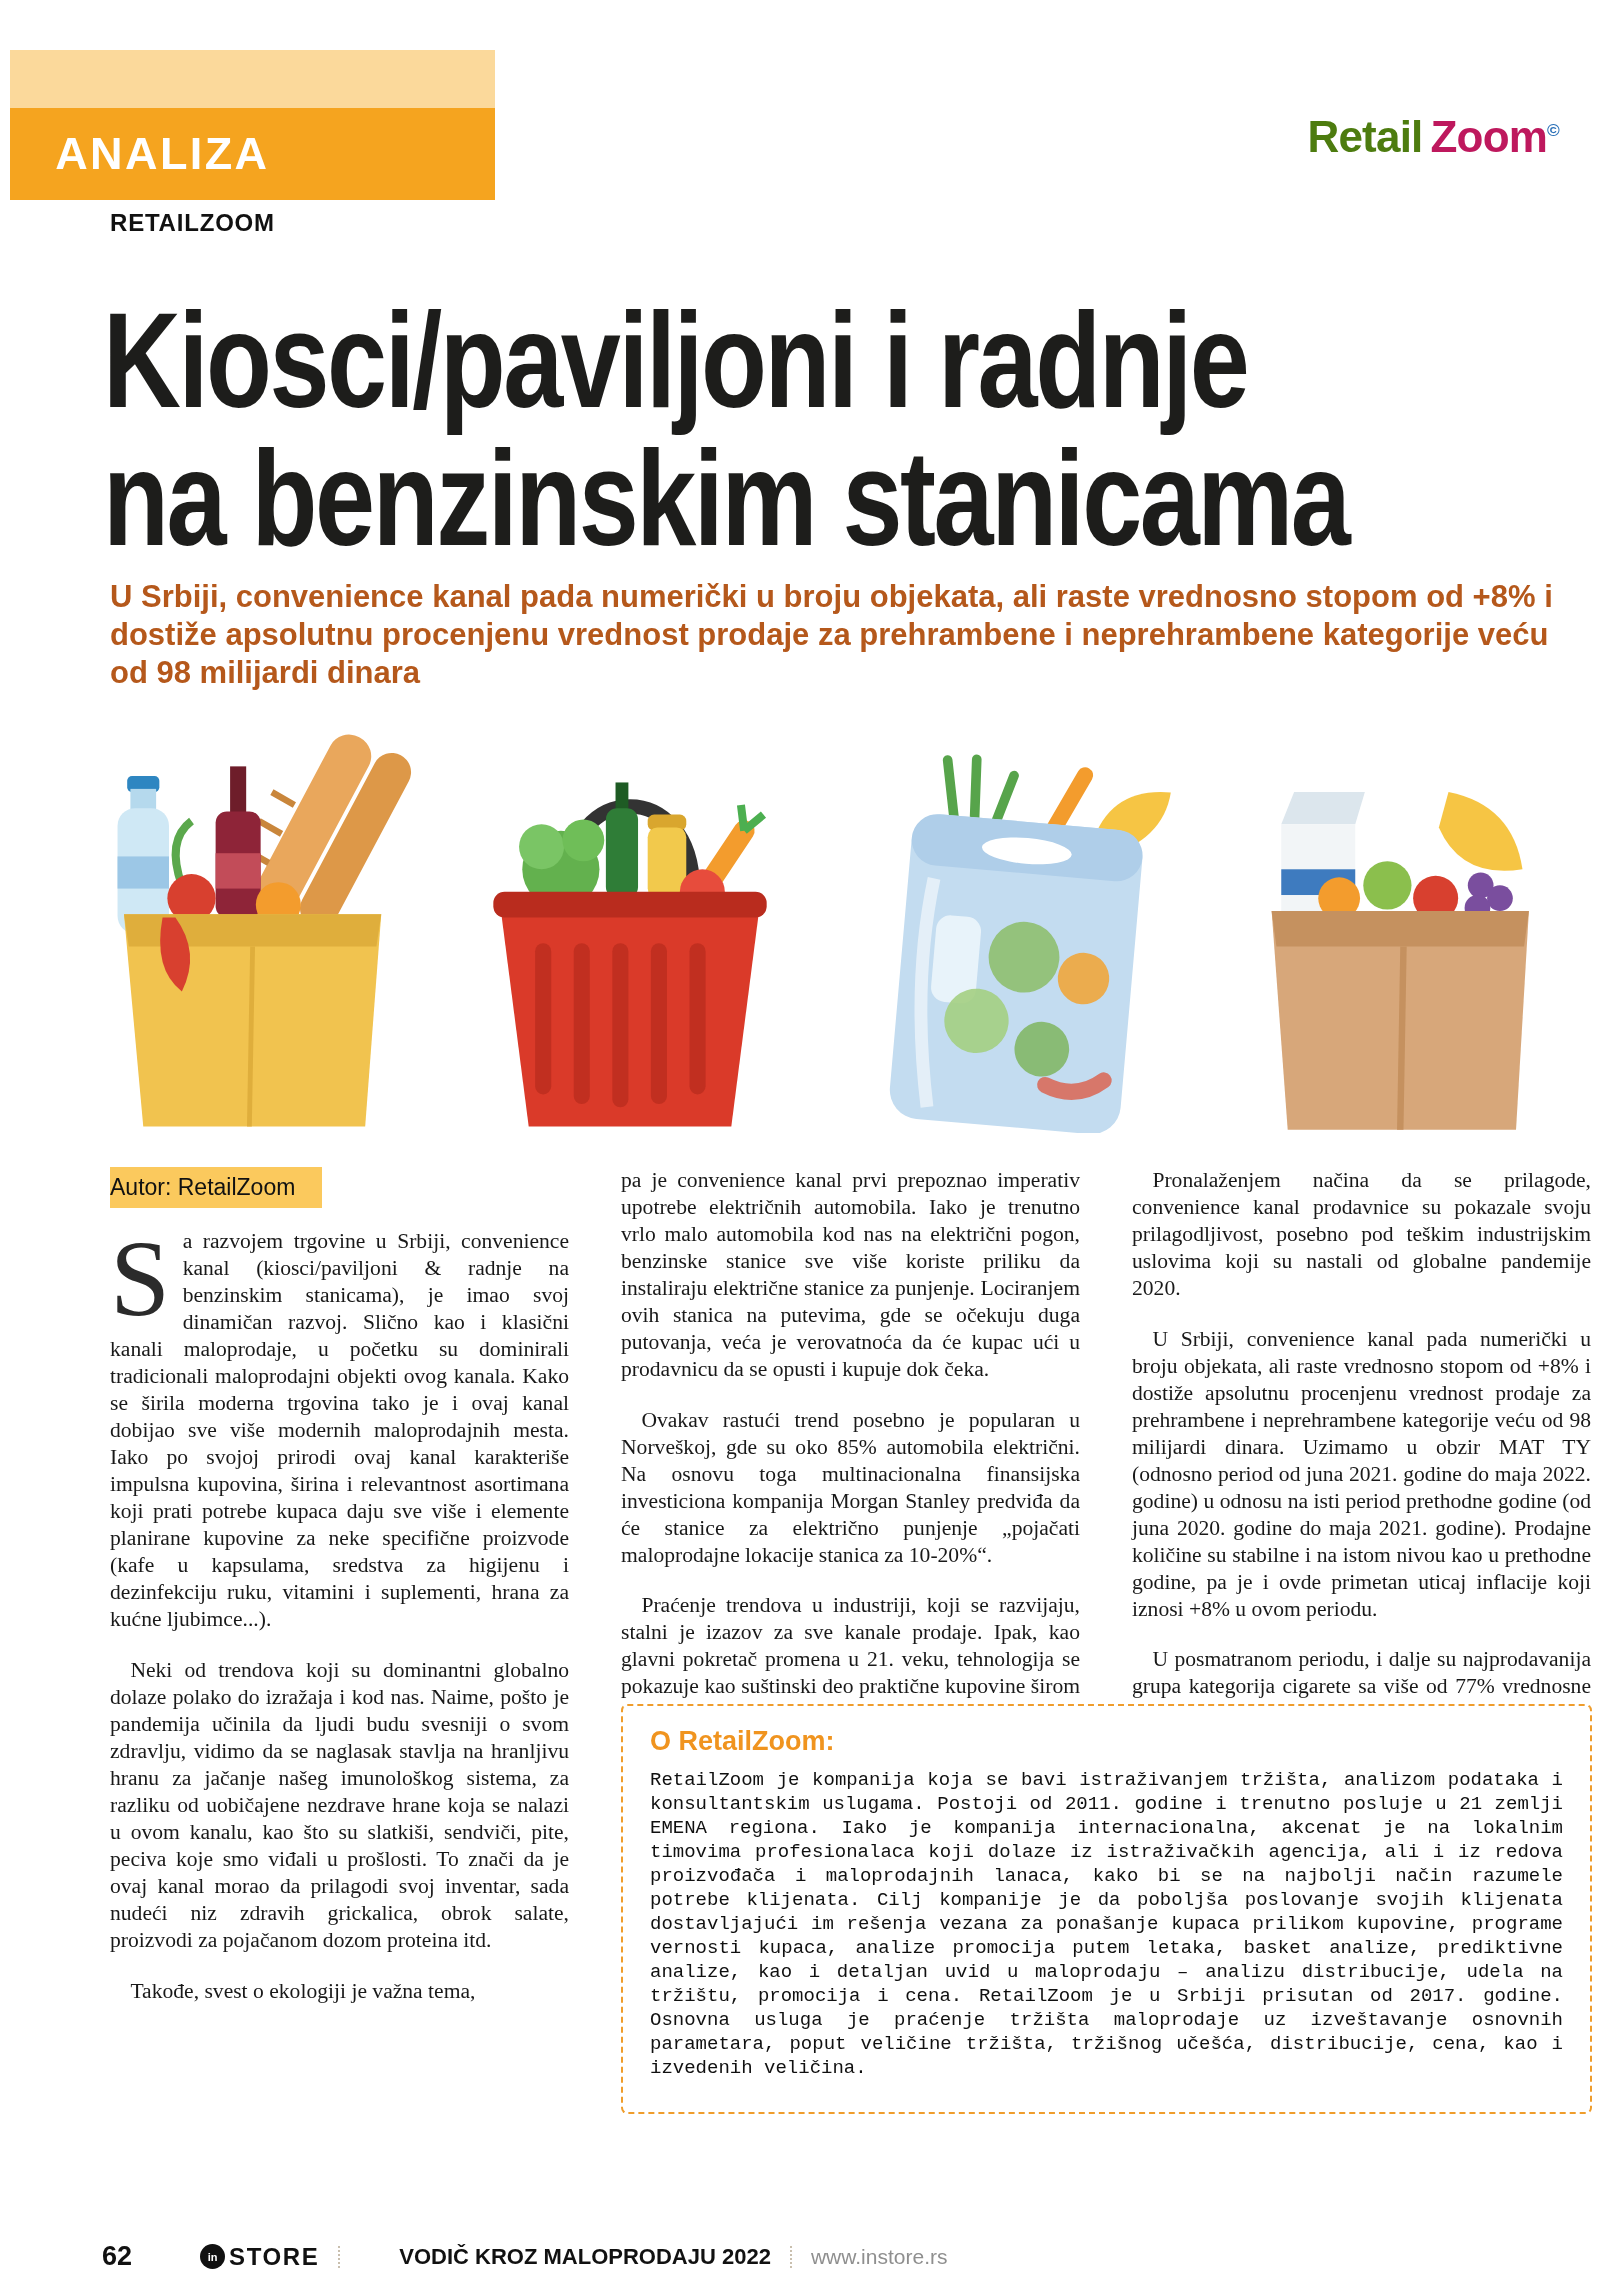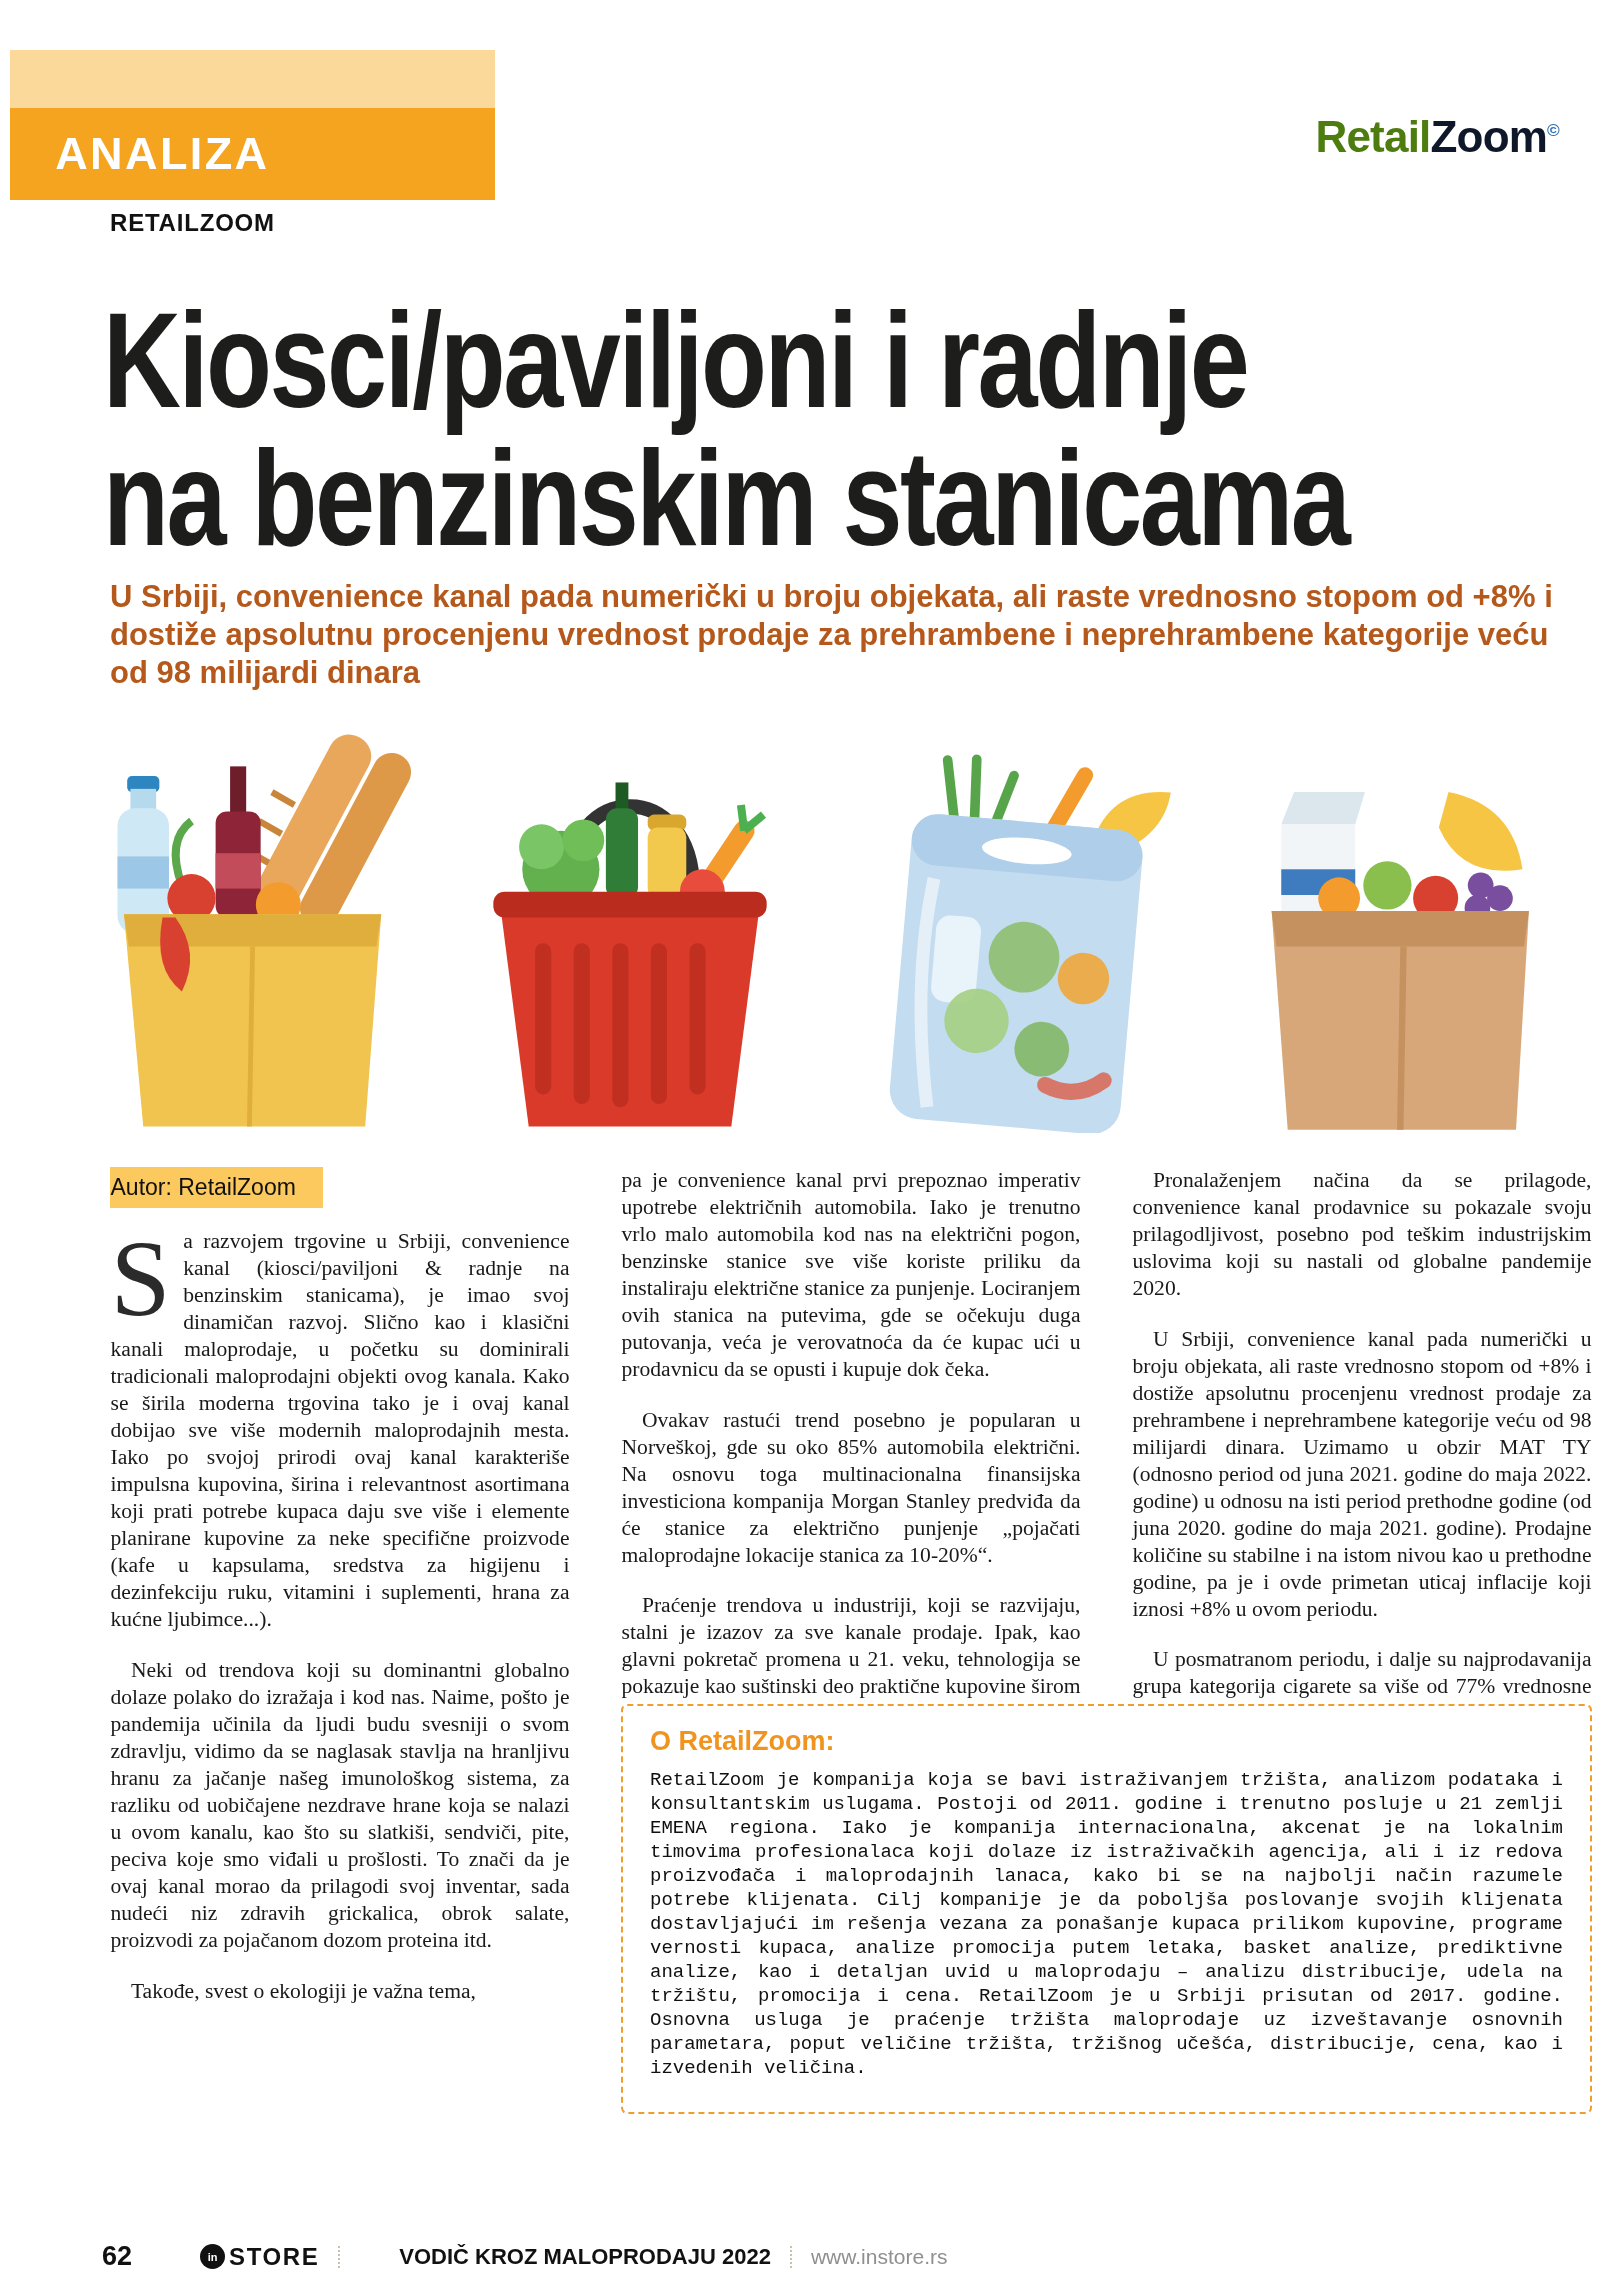--- a/index.html
+++ b/index.html
@@ -7,42 +7,42 @@
           font-family:"Liberation Serif", serif; color:#1a1a1a; }
 
   
   .band-light { position:absolute; left:10.2px; top:50px; width:485px; height:137px; background:#FBD99B; }
   .band { position:absolute; left:10.2px; top:108px; width:485px; height:92px; background:#F5A41F;
           display:flex; align-items:center; }
   .section-label { margin-left:45px; font-family:"Liberation Sans", sans-serif; font-weight:700;
           font-size:45px; color:#ffffff; letter-spacing:2.4px; }
   .logo { position:absolute; top:112px; right:64px; font-family:"Liberation Sans", sans-serif;
           font-weight:700; font-size:44px; letter-spacing:-0.8px; white-space:nowrap; }
-  .logo-red { color:#4d7c0f; } .logo-blue { color:#0f172a; }
+  .logo-red { color:#4d7c0f; } .logo-blue { color:#be185d;padding-left:8px; }
   .logo-mark { font-size:17.3px; color:#2C71B8; vertical-align:super; }
   .kicker { position:absolute; left:110px; top:209px; font-family:"Liberation Sans", sans-serif;
           font-weight:700; font-size:24px; letter-spacing:0.8px; color:#111; }
 
   
   .headline { position:absolute; left:103px; top:292px; margin:0; color:#1d1d1b;
           font-family:"Liberation Sans", sans-serif; font-weight:900; }
   .headline .hl { display:block; font-size:135px; line-height:138px; letter-spacing:-3.1px;
           transform:scaleX(.8); transform-origin:left center; white-space:nowrap; }
   .intro { position:absolute; left:110px; top:578px; width:1445px; margin:0;
           font-family:"Liberation Sans", sans-serif; font-weight:700; font-size:31px;
           line-height:38px; color:#B5581B; }
 
   
   .illos { position:absolute; left:82px; top:705px; width:1476px; height:428px;
           display:flex; justify-content:space-between; align-items:flex-end; }
   .illos svg { display:block; }
 
   
   .columns { position:absolute; left:110px; top:1167px; width:1482px; height:1060px;
-          display:flex; gap:52px; overflow:hidden;justify-content:center; }
+          display:flex; gap:52px; overflow:hidden; }
   .col { width:459px; }
   .author-tag { display:inline-block; background:#FBC95D; padding:7px 27px 7px 17.3px;
           margin:0 0 20.4px -17.3px; font-family:"Liberation Sans", sans-serif; font-size:23px; color:#111; }
   .body-p { margin:0 0 23.6px 0; font-size:21.6px; line-height:27px; text-align:justify;
           color:#191919; hyphens:auto; -webkit-hyphens:auto; }
   .body-p.indent { text-indent:20.4px; }
   .dropcap { float:left; font-size:108px; line-height:86px; padding:7.9px 12.6px 0 0; color:#2b2b2b; }
 
   
   .infobox { position:absolute; left:621px; top:1704px; width:971px; height:410px; box-sizing:border-box;

